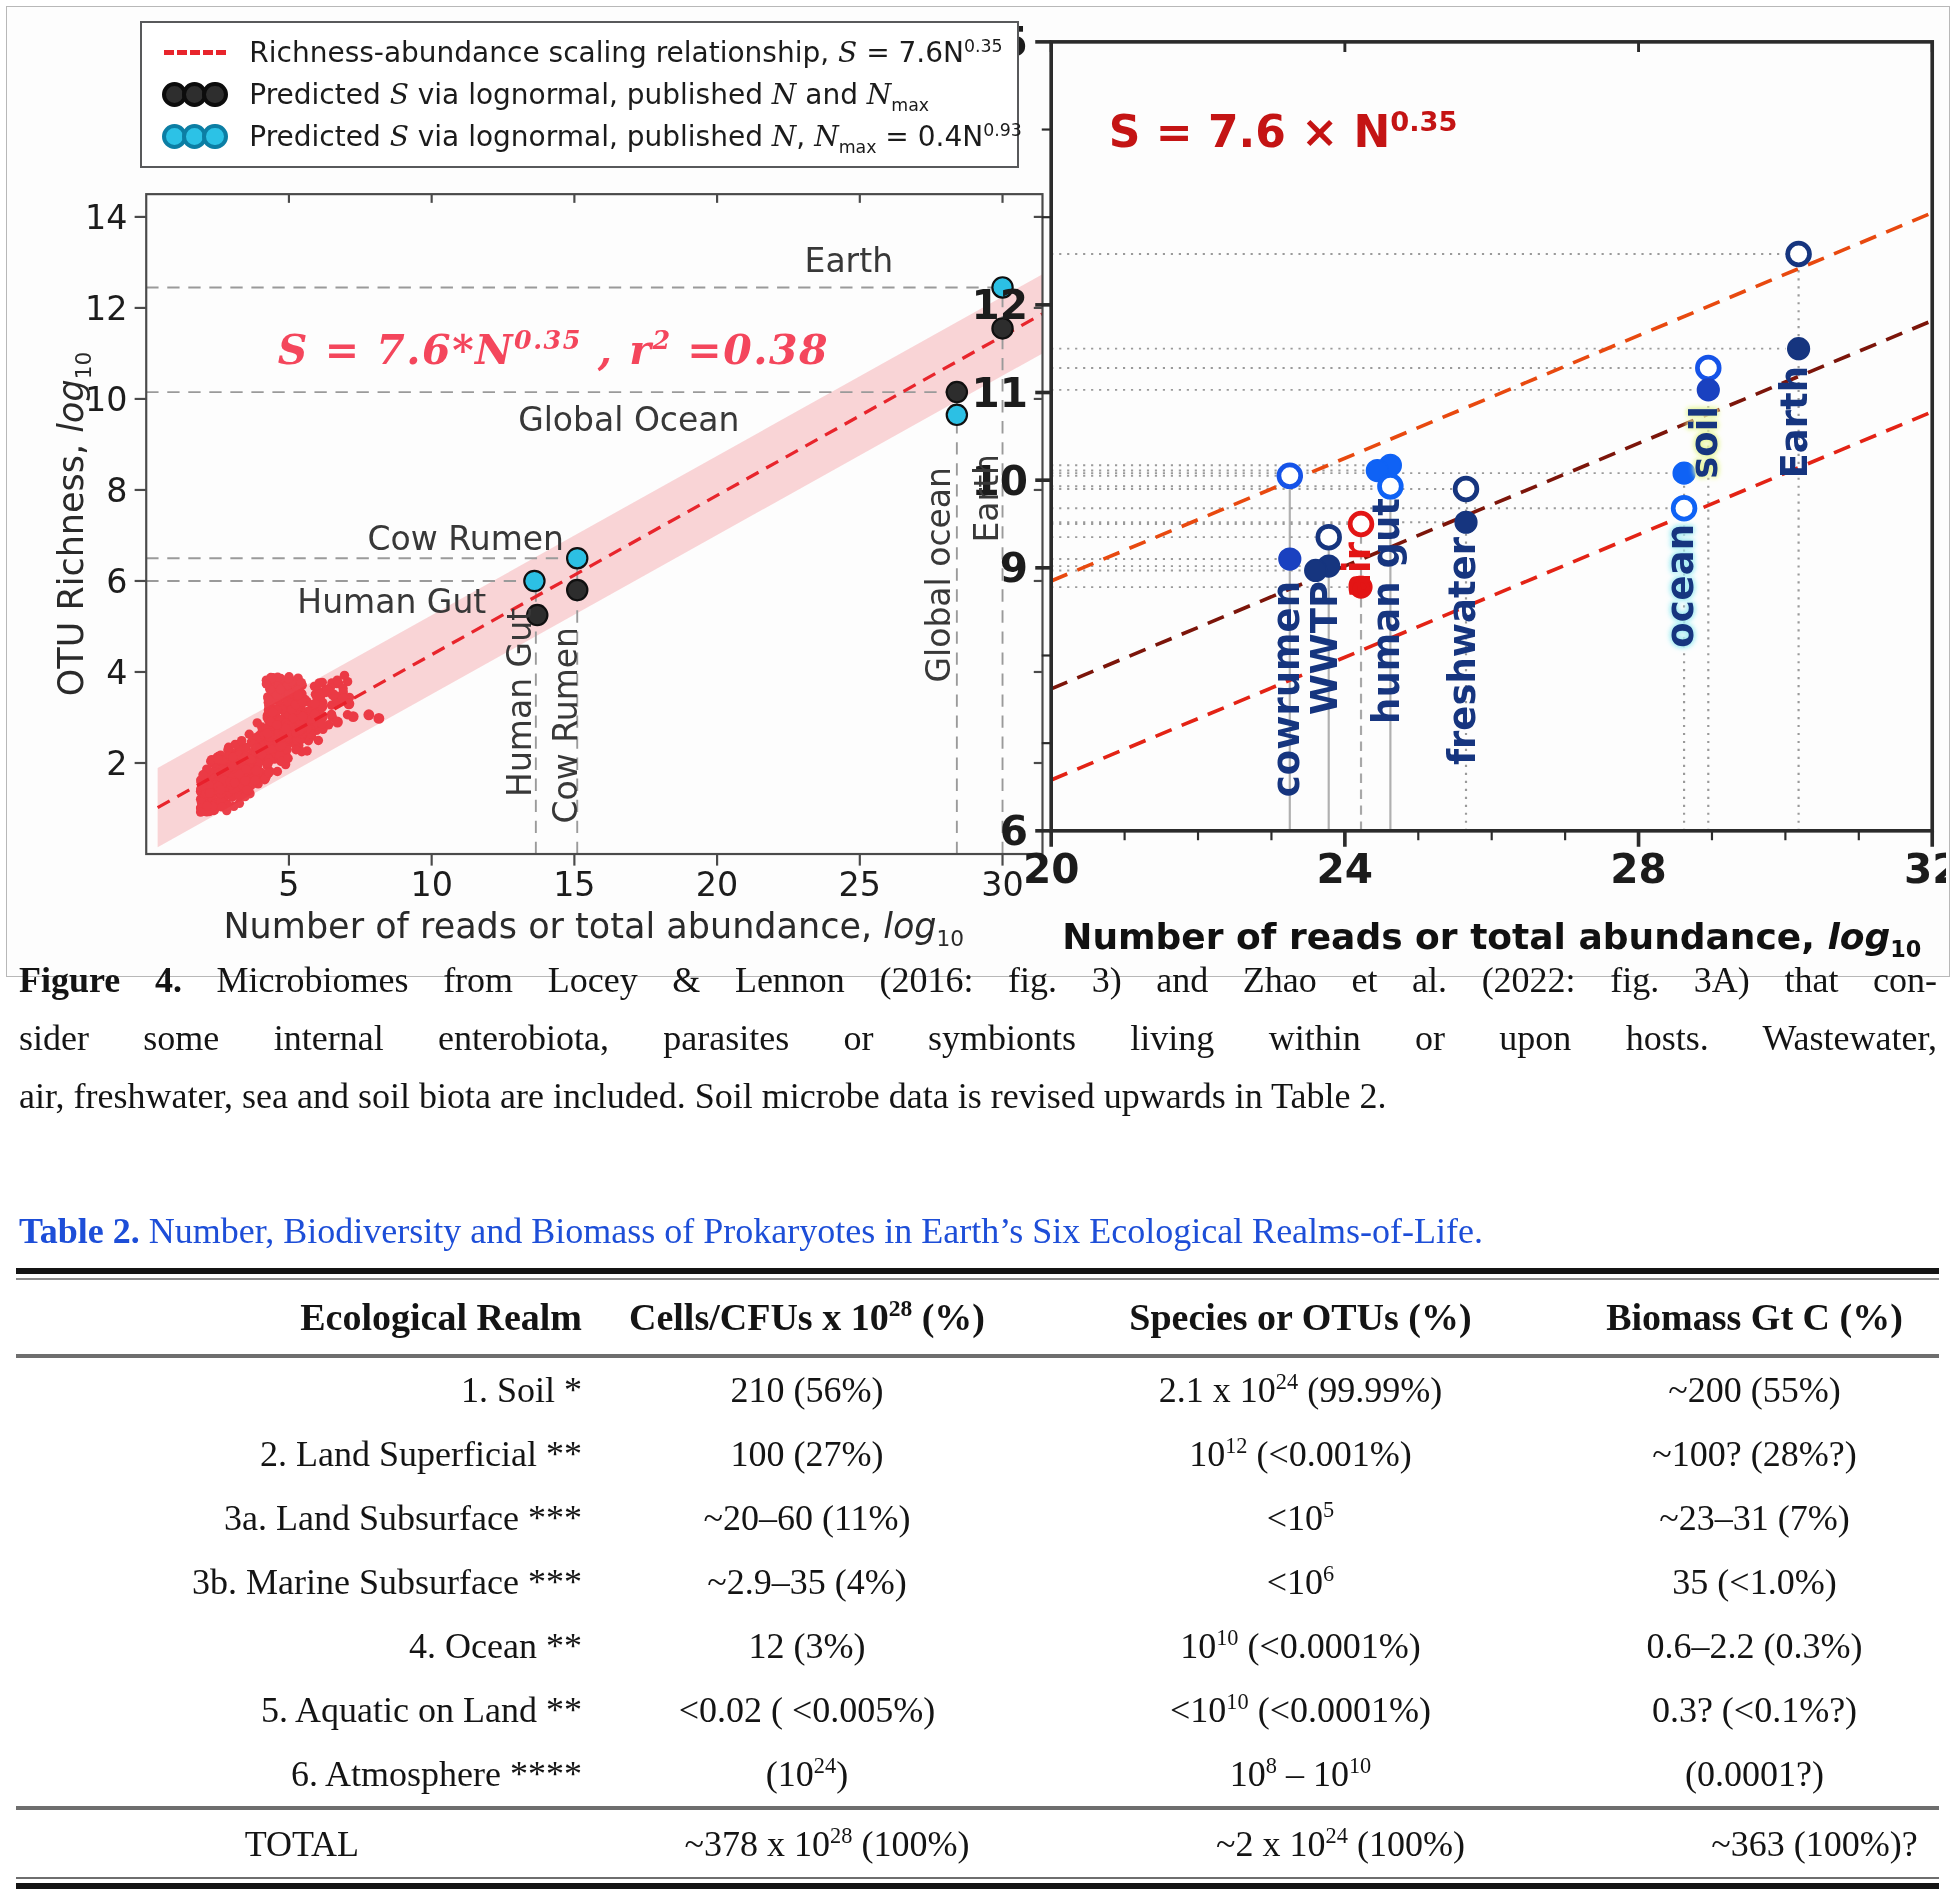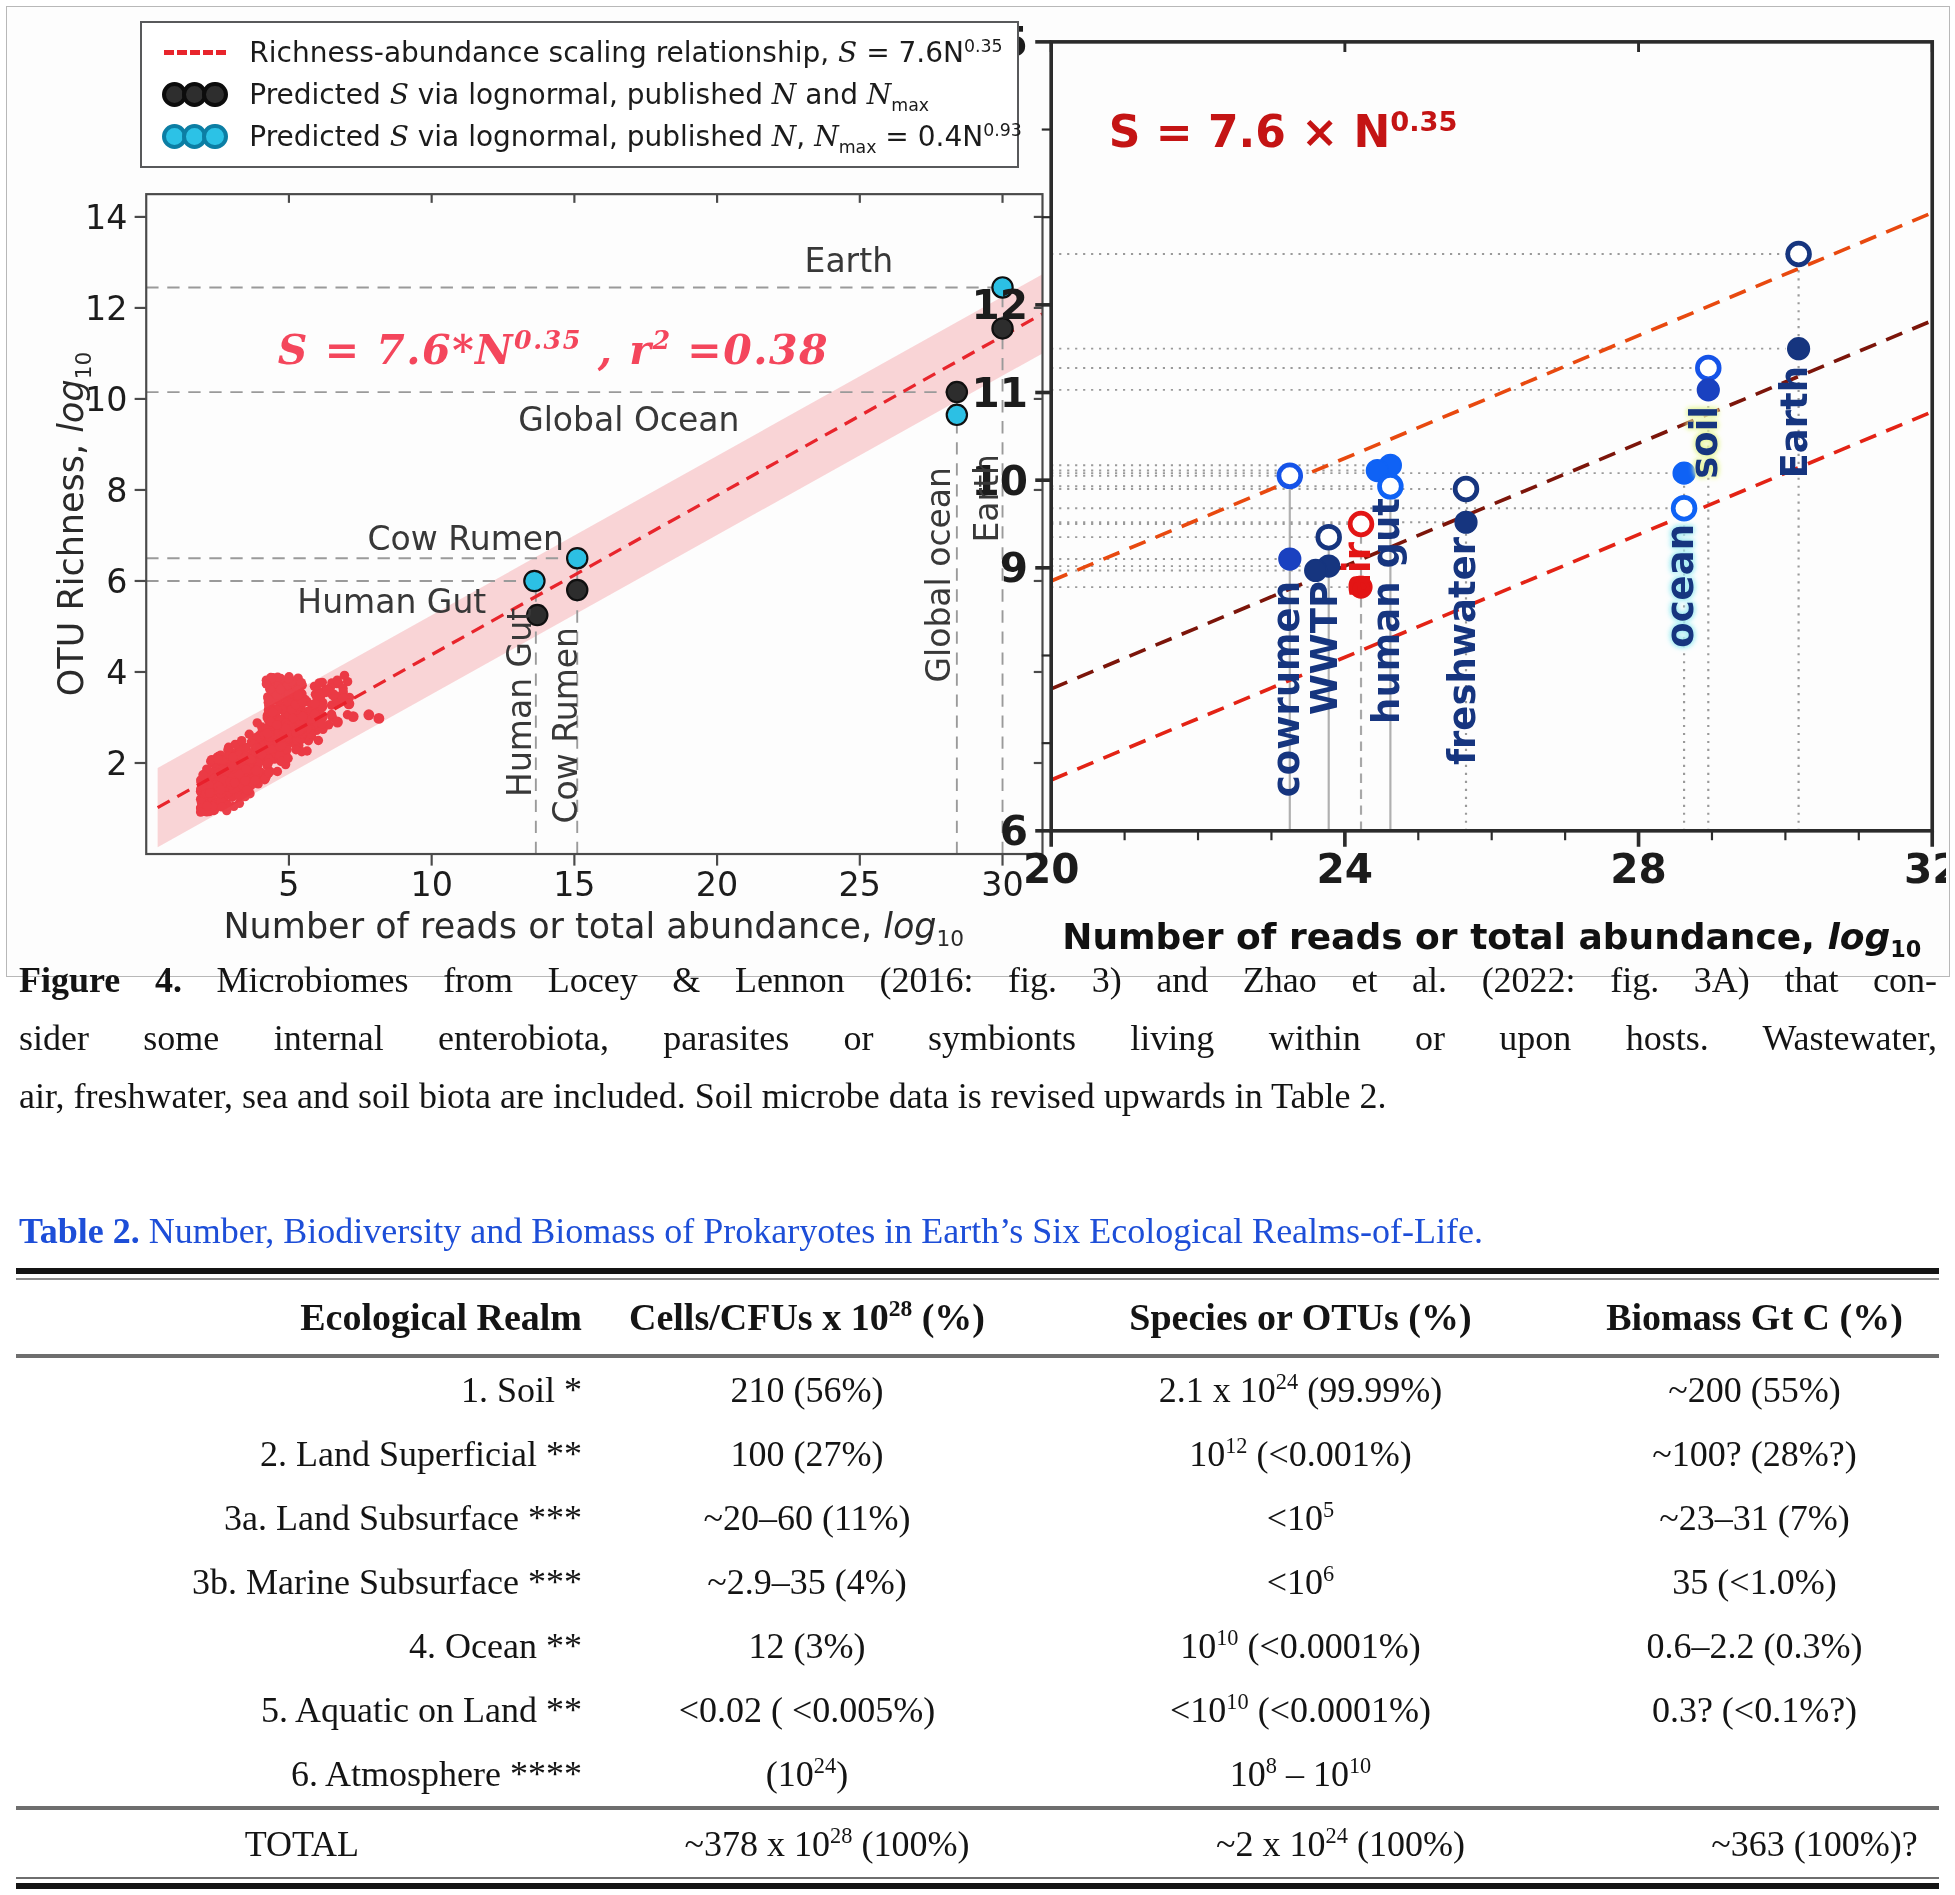--- a/index.html
+++ b/index.html
@@ -1053,20 +1053,21 @@
       <div class="t-row">
         <div class="c0">5. Aquatic on Land **</div>
         <div class="c1">&lt;0.02 ( &lt;0.005%)</div>
         <div class="c2">&lt;10<sup>10</sup> (&lt;0.0001%)</div>
         <div class="c3">0.3? (&lt;0.1%?)</div>
       </div>
       <div class="t-row">
         <div class="c0">6. Atmosphere ****</div>
         <div class="c1">(10<sup>24</sup>)</div>
         <div class="c2">10<sup>8</sup> – 10<sup>10</sup></div>
+        <div class="c3">(0.0001?)</div>
       </div>
       <div class="rule-mid"></div>
       <div class="t-row total">
         <div class="c0">TOTAL</div>
         <div class="c1">~378 x 10<sup>28</sup> (100%)</div>
         <div class="c2">~2 x 10<sup>24</sup> (100%)</div>
         <div class="c3">~363 (100%)?</div>
       </div>
       <div class="rule-bot"></div>
     </div>

